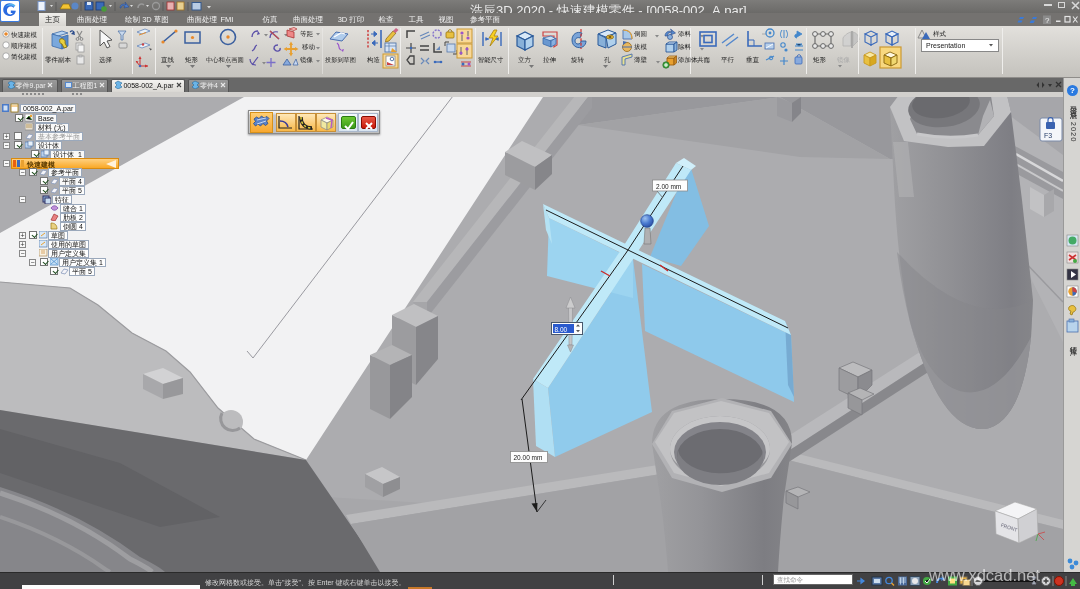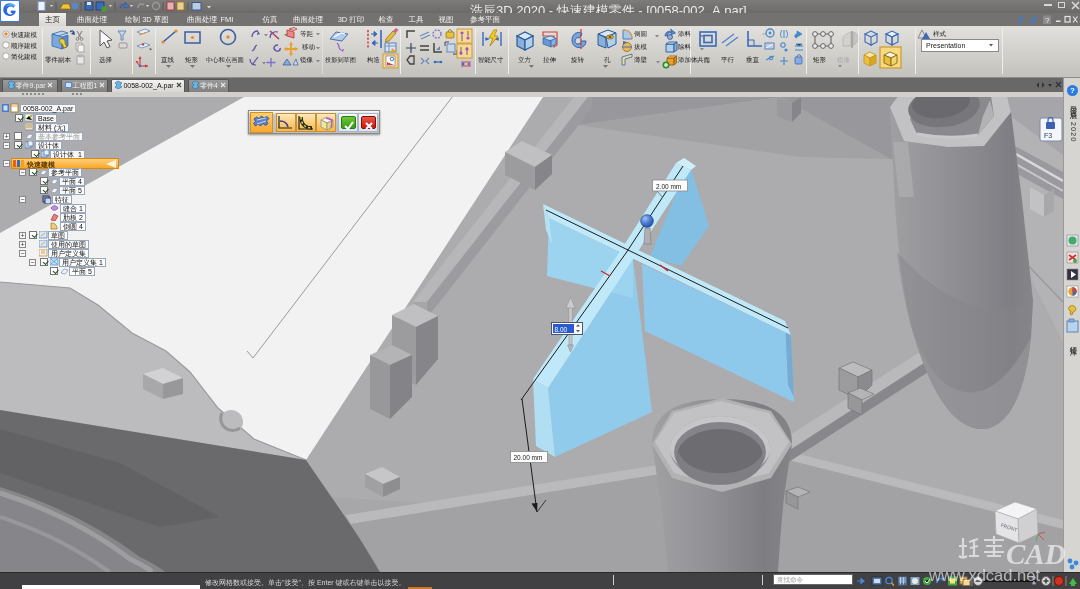--- a/index.html
+++ b/index.html
@@ -722,29 +722,20 @@
             <path d="M3 6l3 3 5-7" stroke="#fff" stroke-width="2" fill="none"></path>
           </svg></div>
       </div>
     <div class="cbtn2" style="left:109px">
         <div style="margin:2px;width:15px;height:13px;background:linear-gradient(#e85848,#c81808);border:1px solid #8a0a00;border-radius:2px"><svg width="13" height="11">
             <path d="M4 3l6 6M10 3l-6 6" stroke="#fff" stroke-width="2"></path>
           </svg></div>
       </div>
   </div>
 
-  <div class="abs" style="left:956px;top:534px;z-index:40">
-    <svg width="125" height="40" viewBox="0 0 125 40">
-      <g stroke="rgba(255,255,255,.6)" stroke-width="2.2" fill="none">
-        <path d="M3 12 l8 0 M7 4 l0 18 M3 22 q4 3 8 0 M13 8 l9 -3 M14 14 l8 -2 M18 5 l0 17 M13 22 l10 0"></path>
-        <path d="M28 6 l20 0 M38 2 l0 8 M30 12 l16 0 M28 18 l20 0 M38 12 l0 10 M31 22 l14 0"></path>
-      </g>
-      <text x="50" y="30" font-family="Liberation Serif" font-style="italic" font-weight="bold" font-size="29" fill="rgba(255,255,255,.6)">CAD</text>
-    </svg>
-  </div>
   <div class="abs" style="left:929px;top:566px;z-index:40;color:rgba(255,255,255,.62);font-size:16.5px">www.xdcad.net</div>
   <div class="abs" id="rightdock">
     <div class="t" style="left:3px;top:7px;width:11px;height:11px;border-radius:50%;background:#2a7ae0;color:#fff;font-size:8px;text-align:center;line-height:11px;font-weight:bold">?</div>
     <div class="t" style="left:4px;top:22px;font-size:7.5px;color:#333;writing-mode:vertical-rl;letter-spacing:1px">学习 浩辰3D 2020</div>
     <svg class="abs" style="left:2px;top:155px" width="14" height="115" viewBox="0 0 14 115">
       <rect x="1" y="2" width="11" height="11" fill="#d8e8f4" stroke="#888" stroke-width=".6"></rect>
         <circle cx="6.5" cy="7.5" r="4" fill="#44aa66"></circle>
       <rect x="1" y="19" width="11" height="11" fill="#f0e0e0" stroke="#888" stroke-width=".6"></rect>
         <path d="M3 22l7 5M10 22l-7 5" stroke="#cc3333" stroke-width="1.6"></path>
         <circle cx="9" cy="28" r="2" fill="#44aa44"></circle>

